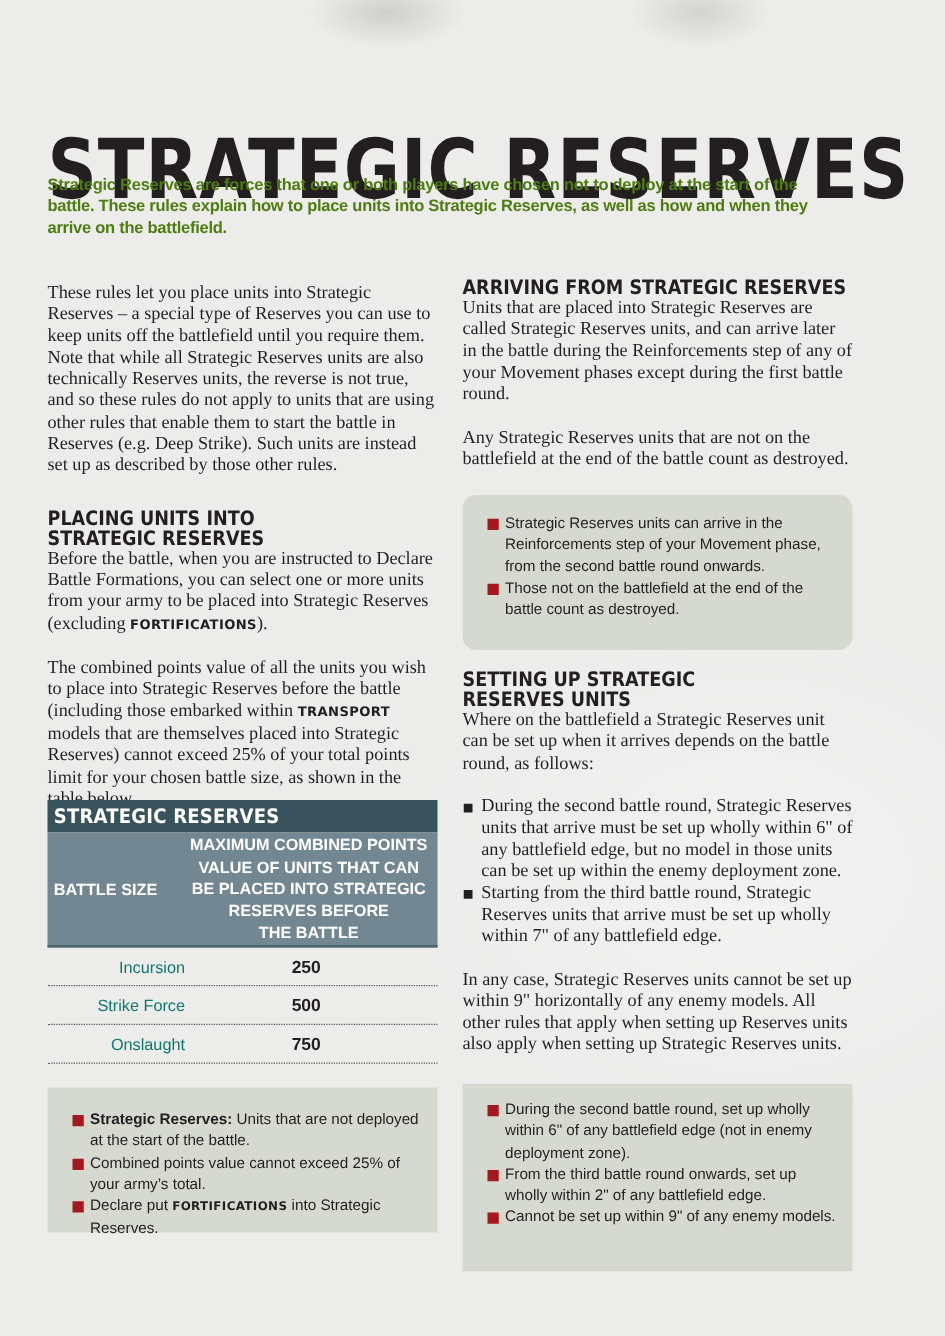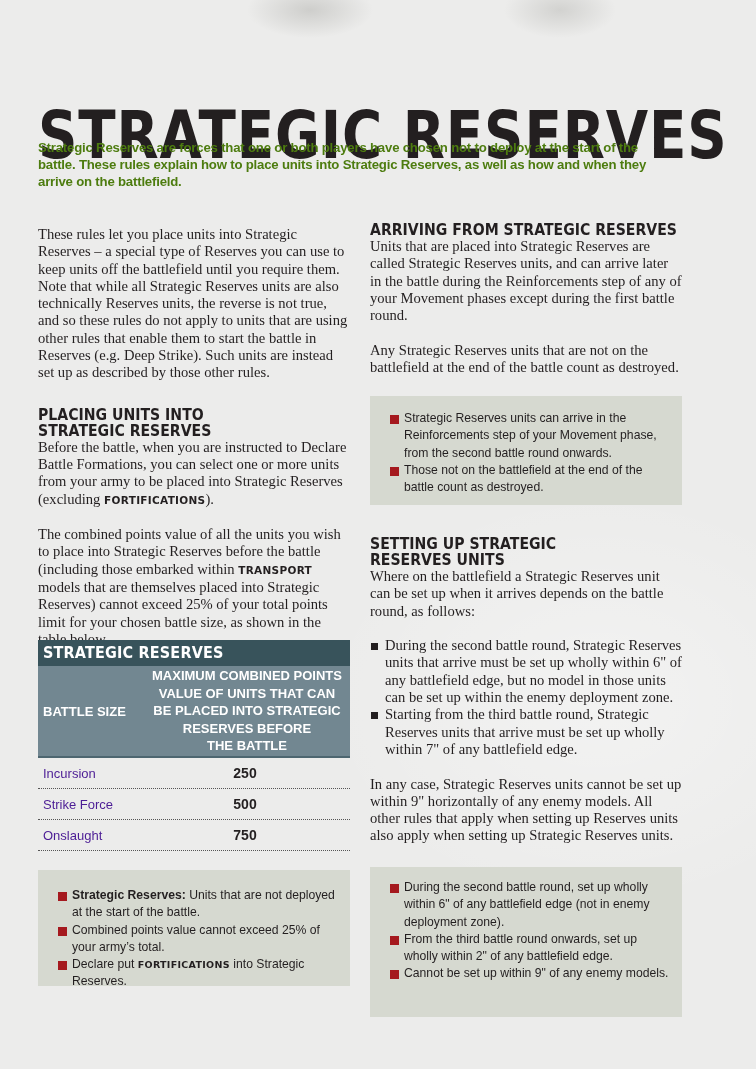--- a/index.html
+++ b/index.html
@@ -54,35 +54,35 @@
     .table-head {
       background: #728791; color: #fff; height: 90px; display: flex; align-items: center;
       font-weight: bold; font-size: 13px; border-bottom: 2px solid #4d6670;
     }
     .th-size { width: 110px; padding-left: 5px; box-sizing: border-box; }
     .th-points { flex: 1; text-align: center; line-height: 17.5px; padding-right: 4px; }
     .table-row {
       height: 30px; display: flex; align-items: center;
       border-bottom: 1px dotted #555; font-size: 13px;
     }
-    .td-size { width: 110px; padding-left: 5px; box-sizing: border-box; color: #4c1d95; }
+    .td-size { width: 110px; padding-left: 5px; box-sizing: border-box; color: #0f766e; text-align: right; }
     .td-points { flex: 1; text-align: center; font-weight: bold; font-size: 14px; padding-right: 8px; }
     .summary-box {
       position: absolute; background: #d6d9d0; width: 312px;
       font-family: "Liberation Sans", sans-serif; font-size: 12.2px; line-height: 17.3px;
       color: #231f20; box-sizing: border-box; padding: 0 12px 0 20px;
     }
     .summary-box ul { list-style: none; margin: 0; padding: 0; }
     .summary-box li { position: relative; padding-left: 14px; }
     .summary-box li::before {
       content: ""; position: absolute; left: 0; top: 5px; width: 9px; height: 9px; background: #a5191e;
     }
     .summary-box b { font-weight: bold; }
     .box-left { left: 38px; top: 870px; height: 116px; padding-top: 17px; }
-    .box-arrive { left: 370px; top: 396px; height: 109px; padding-top: 14px; }
+    .box-arrive { left: 370px; top: 396px; height: 124px; padding-top: 14px; border-radius: 11px; }
     .box-setup { left: 370px; top: 867px; height: 150px; padding-top: 12px; }
     .bullet-list { list-style: none; margin: 0; padding: 0; }
     .bullet-list li { position: relative; padding-left: 15px; }
     .bullet-list li::before {
       content: ""; position: absolute; left: 1px; top: 6px; width: 7px; height: 7px; background: #231f20;
     }
     .gap { height: 17.3px; }
   </style>
 </head>
 <body>

